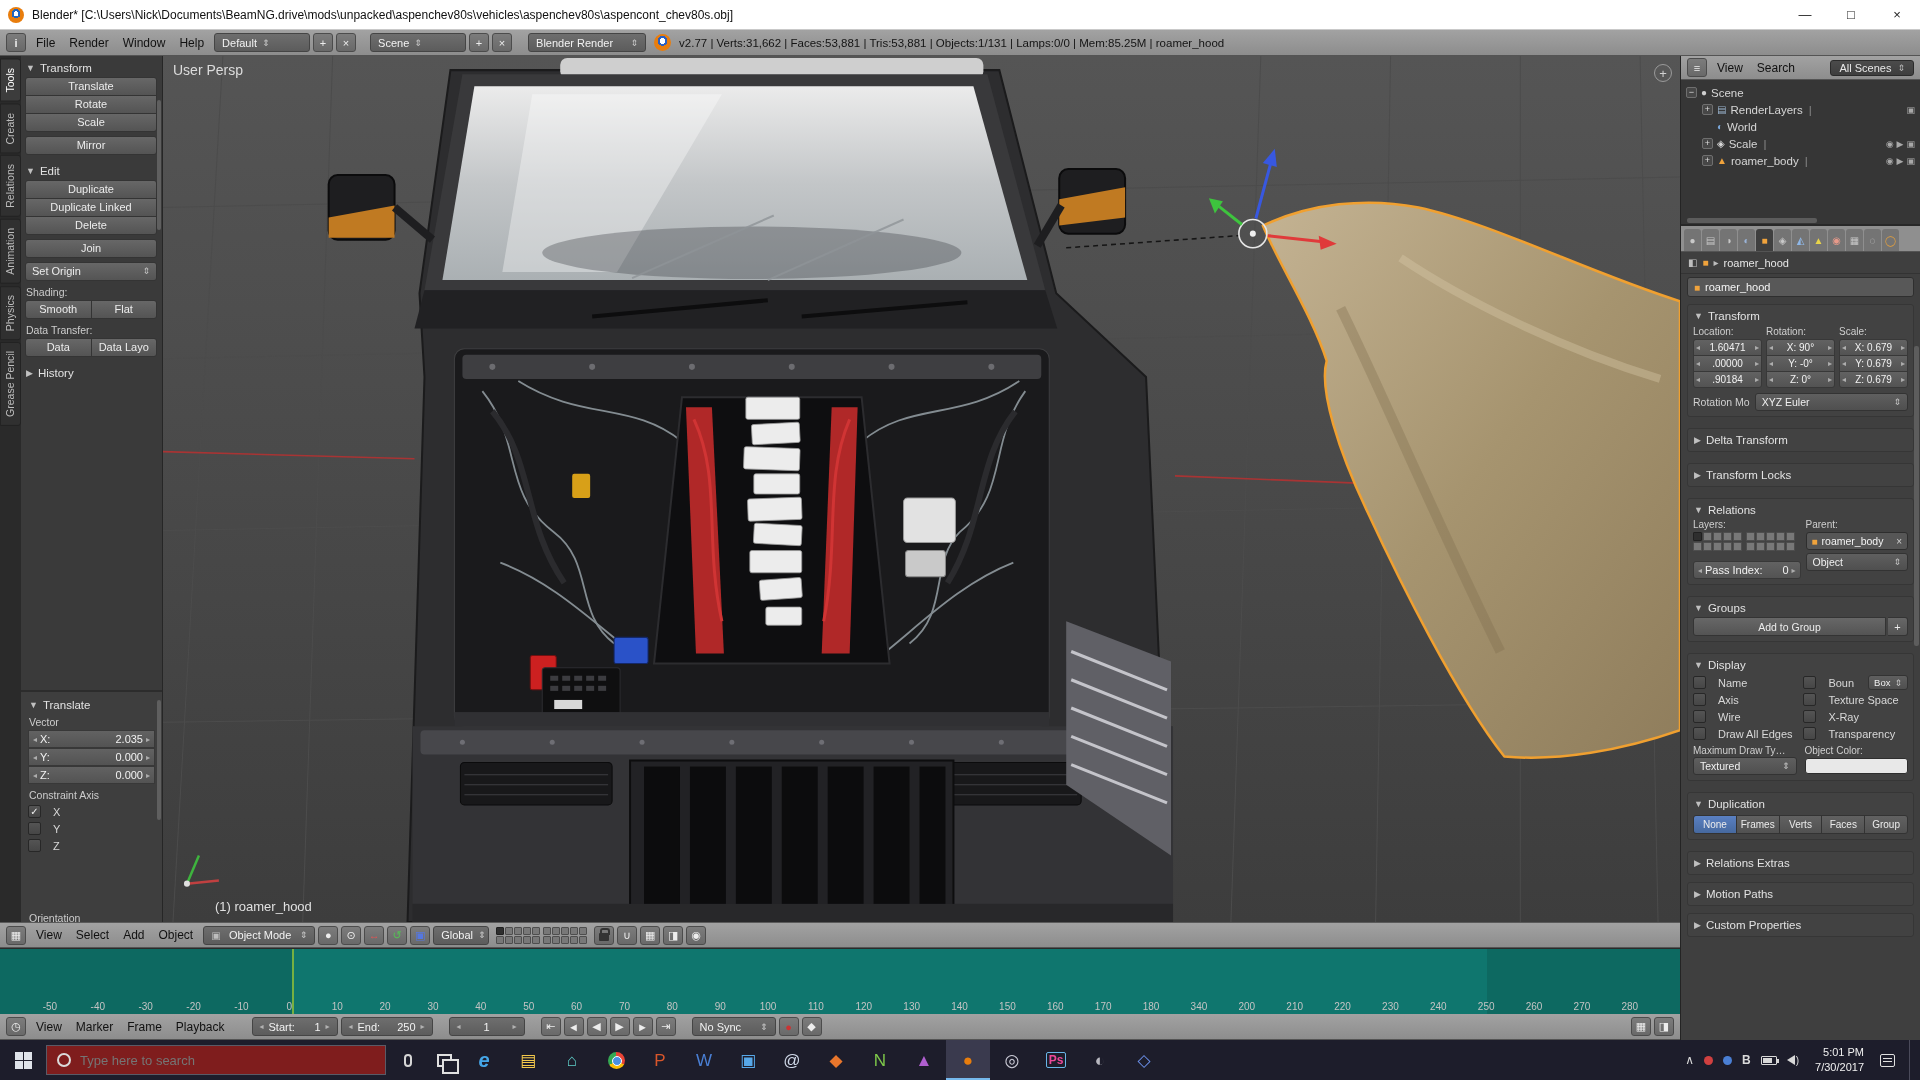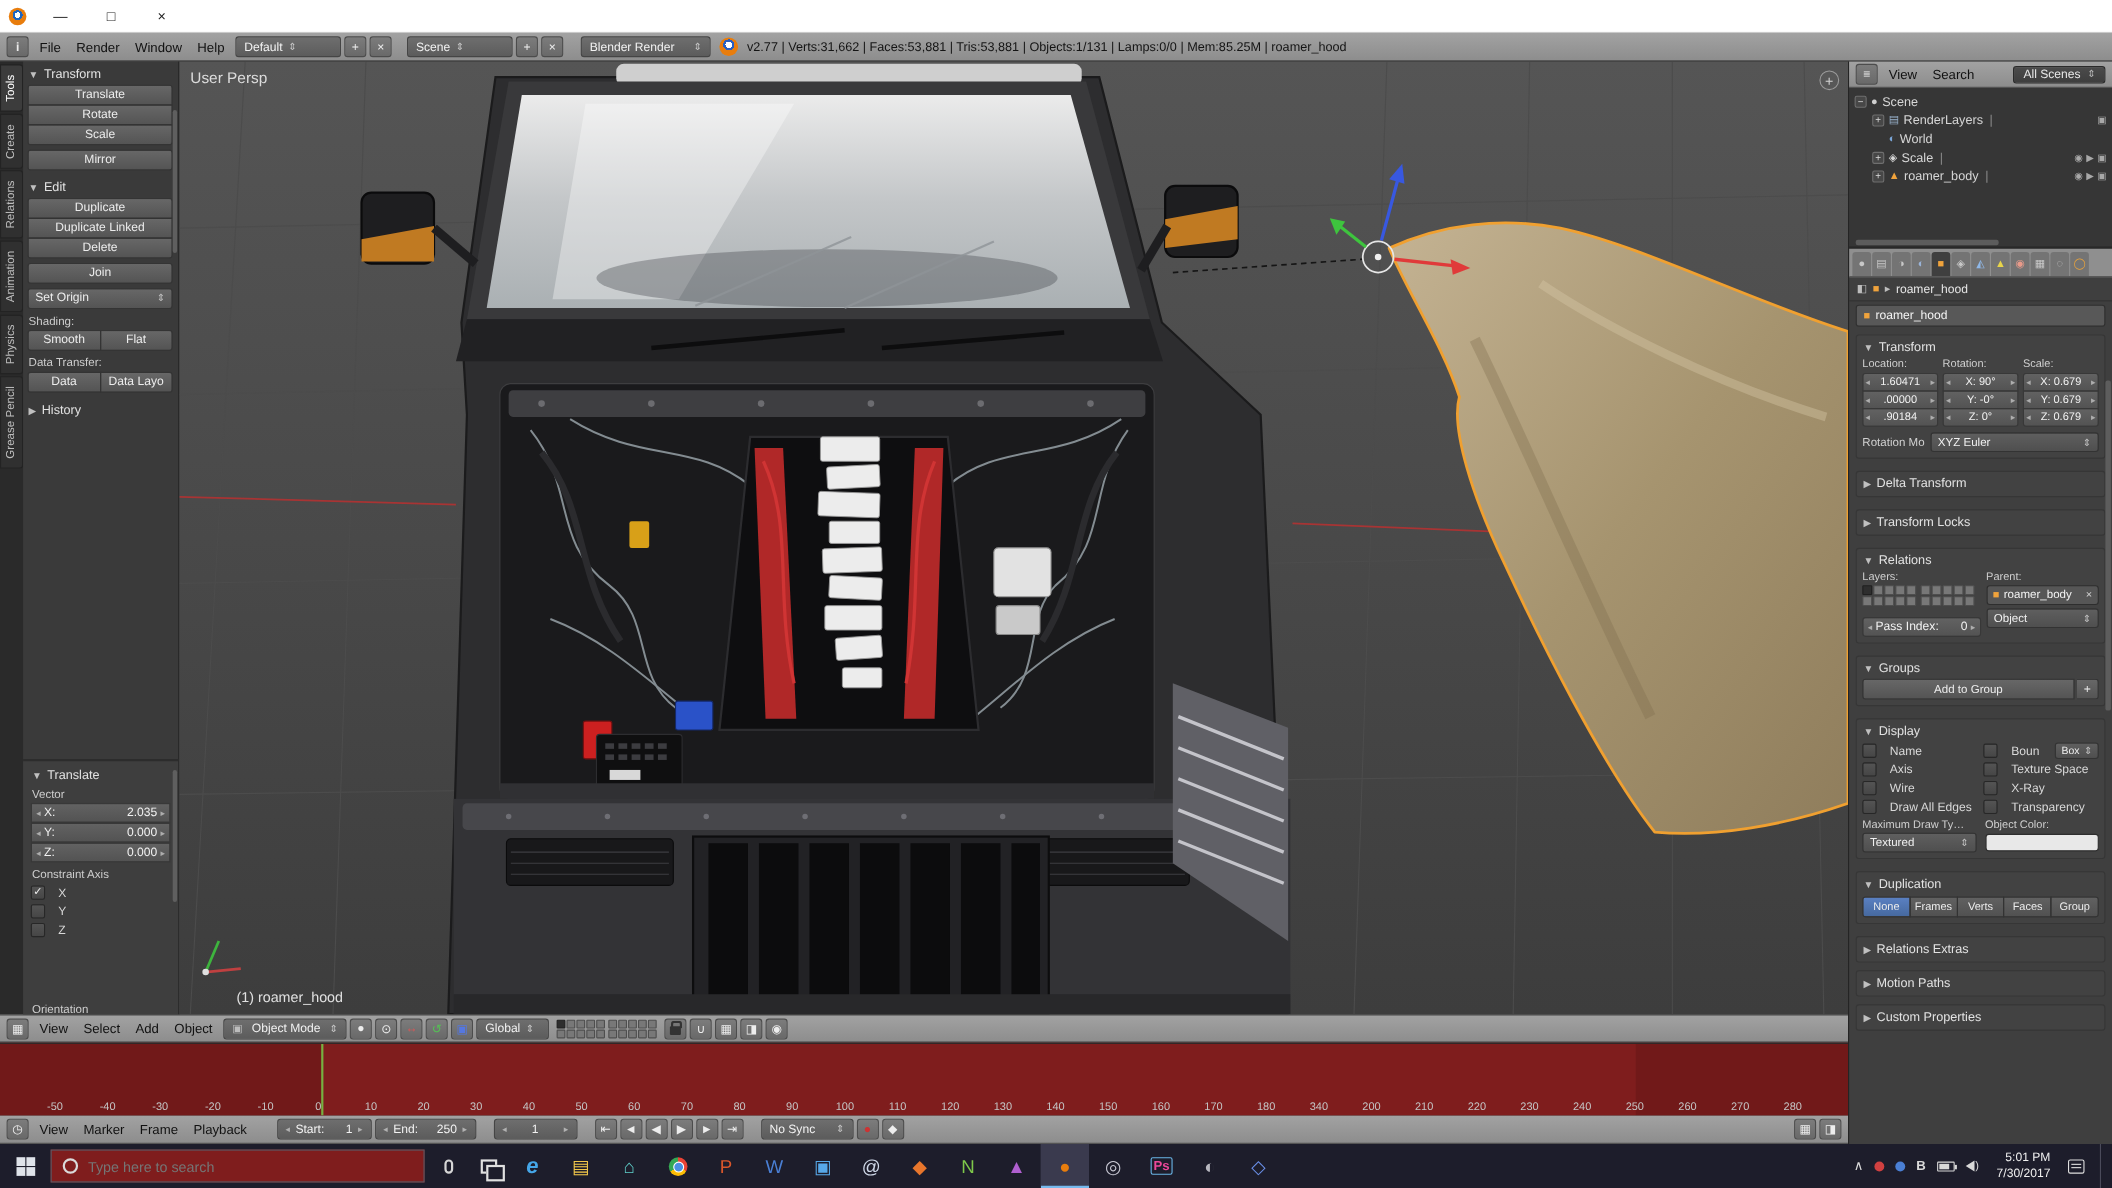--- a/index.html
+++ b/index.html
@@ -72,21 +72,21 @@
 
 .vph{height:26px}
 .laygrp{display:grid;grid-template-columns:repeat(5,8px);grid-auto-rows:8px;gap:1px}
 .laygrp span{background:#787878;border:1px solid #4e4e4e;border-radius:1px}
 .laygrp span.on{background:#2e2e2e;border-color:#202020}
 .laypair{display:flex;gap:3px;align-items:center;margin:0 4px}
 .lock{width:10px;height:8px;background:#333;border-radius:1px;position:relative;margin-top:4px}
 .lock::before{content:"";position:absolute;top:-5px;left:1px;width:6px;height:5px;border:2px solid #333;border-bottom:none;border-radius:3px 3px 0 0}
 
 
-.tlbody{height:66px;background:#7f1d1d;border-top:1px solid #2a2a2a;position:relative;overflow:hidden;flex:none}
+.tlbody{height:66px;background:#0f766e;border-top:1px solid #2a2a2a;position:relative;overflow:hidden;flex:none}
 .tl-shade-l{position:absolute;left:0;top:0;bottom:0;width:292px;background:rgba(0,0,0,.11)}
 .tl-shade-r{position:absolute;left:1487px;right:0;top:0;bottom:0;background:rgba(0,0,0,.11)}
 .playhead{position:absolute;left:292px;top:0;bottom:0;width:2px;background:#76b041}
 .ticks{position:absolute;left:0;right:0;bottom:2px;display:flex;padding:0 26px}
 .tick{flex:1;text-align:center;font-size:10px;color:#c4c4c4}
 .tlh{height:26px}
 
 
 .rightpanel{width:240px;background:#3f3f3f;border-left:1px solid #242424;display:flex;flex-direction:column;flex:none}
 .outliner{height:170px;display:flex;flex-direction:column;border-bottom:2px solid #282828;background:#363636;flex:none}
@@ -173,20 +173,21 @@
 .ac::after{content:"";position:absolute;left:2px;top:3px;right:2px;border-top:1.5px solid #e0e0e0;box-shadow:0 3px 0 #e0e0e0}
 .showdesk{width:5px;height:40px;border-left:1px solid #4a4a5a;margin-left:4px}
 </style>
 </head>
 <body>
 
 <div class="screen" data-name="blender-window">
 
   <div class="titlebar" data-name="window-titlebar">
     <span class="app-ico" data-name="blender-app-icon"></span>
+    <span class="tb-title" data-name="window-title">Blender* [C:\Users\Nick\Documents\BeamNG.drive\mods\unpacked\aspenchev80s\vehicles\aspenchev80s\aspencont_chev80s.obj]</span>
     <div class="winbtns">
       <span class="winbtn" data-name="minimize-button">—</span>
       <span class="winbtn" data-name="maximize-button">□</span>
       <span class="winbtn" data-name="close-button">×</span>
     </div>
   </div>
 
   <div class="hstrip" style="height:26px" data-name="info-header">
     <span class="hicon" data-name="editor-type-button">
         <b>i</b>
@@ -501,21 +502,21 @@
         <span class="hfield" style="width:112px;justify-content:space-between" data-name="mode-dropdown">
             <span class="bicon" data-name="object-mode-icon">▣</span>
             <span>Object Mode</span>
             <span class="updn" data-name="chevron-down-icon">⇕</span>
           </span>
         <span class="hicon" data-name="viewport-shading-dropdown">●</span>
         <span class="hicon" data-name="pivot-point-dropdown">⊙</span>
         <span class="hicon" data-name="manipulator-translate-icon" style="color:#e05555">↔</span>
         <span class="hicon" data-name="manipulator-rotate-icon" style="color:#55c055">↺</span>
         <span class="hicon" data-name="manipulator-scale-icon" style="color:#5577e0">▣</span>
-        <span class="hfield" style="width:66px;" data-name="orientation-dropdown">
+        <span class="hfield" style="width:56px;" data-name="orientation-dropdown">
             <span>Global</span>
             <span class="updn" data-name="chevron-down-icon">⇕</span>
           </span>
         <span class="laypair">
           <span class="laygrp" data-name="layer-group-1">
               <span data-name="layer-toggle" class="on"></span>
               <span data-name="layer-toggle"></span>
               <span data-name="layer-toggle"></span>
               <span data-name="layer-toggle"></span>
               <span data-name="layer-toggle"></span>

